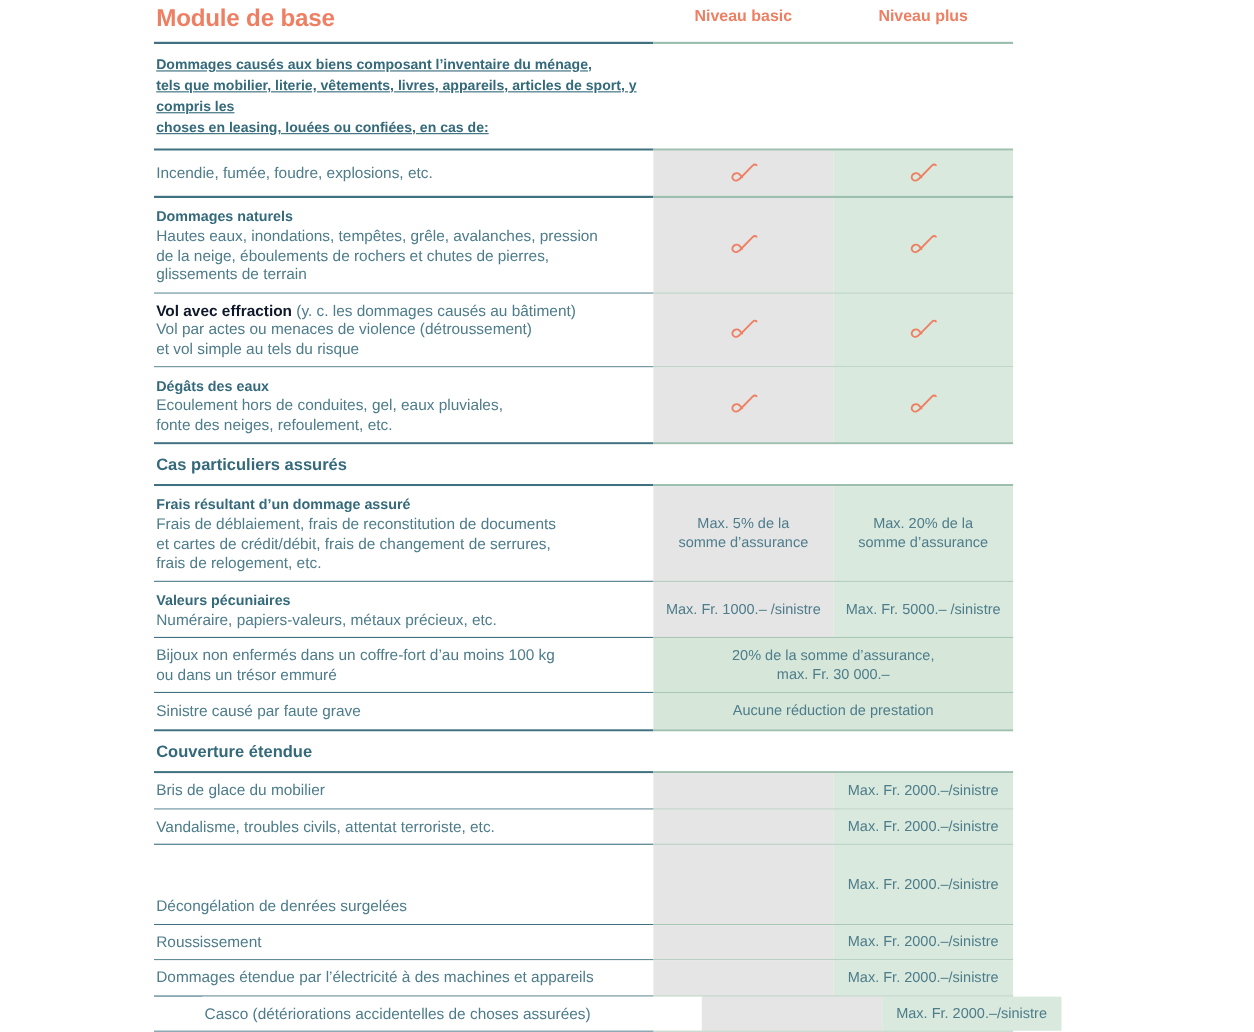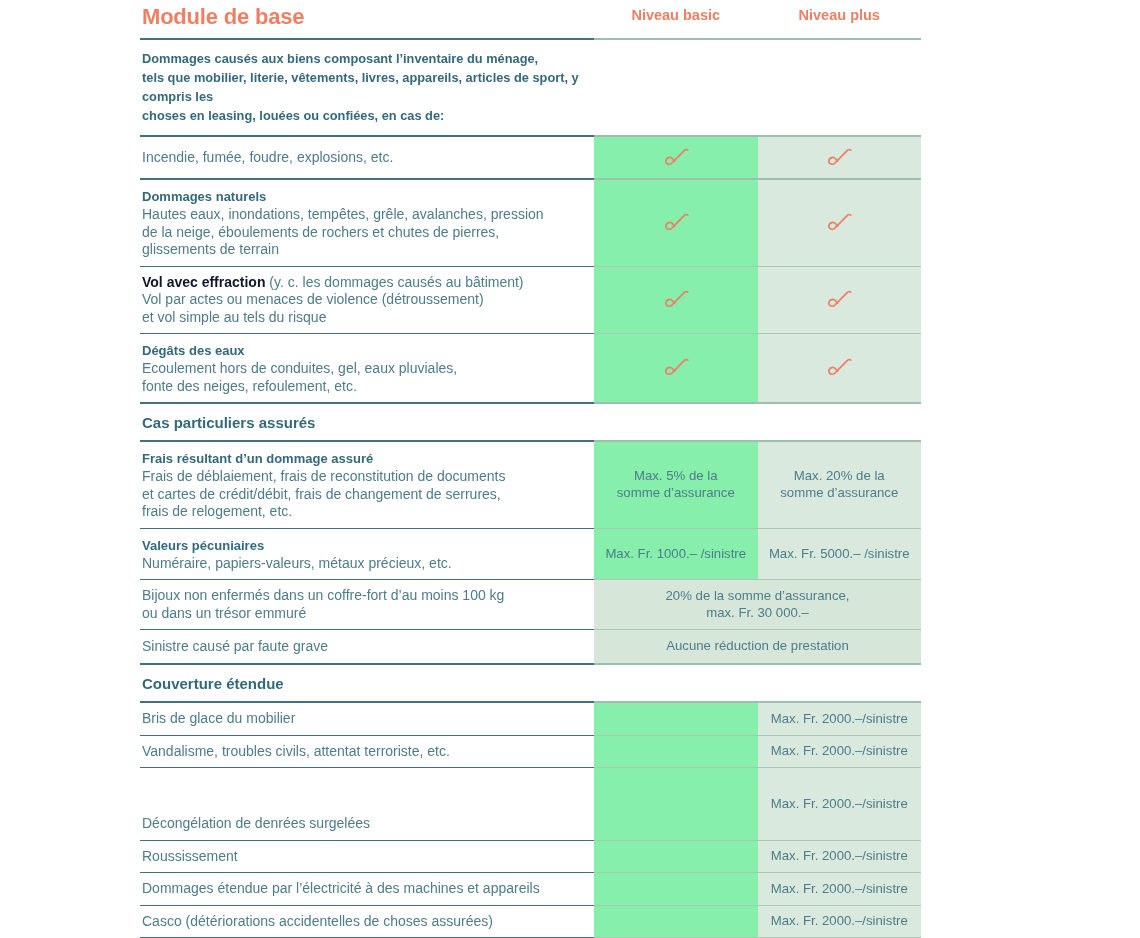--- a/index.html
+++ b/index.html
@@ -25,21 +25,21 @@
   }
   .c-basic,.c-plus{
     flex:0 0 163.5px;width:163.5px;
     box-sizing:border-box;
     display:flex;flex-direction:column;align-items:center;justify-content:center;
     text-align:center;
     font-size:13.2px;line-height:16.5px;
     color:#4d7c8a;
     padding:6px 4px;
   }
-  .c-basic{background:#86efac;}
+  .c-basic{background:#e5e5e5;}
   .c-plus{background:#d9e9dd;}
   .c-basic.empty,.c-plus.empty{color:transparent;}
   .c-span{
     flex:0 0 327px;width:327px;
     box-sizing:border-box;
     display:flex;flex-direction:column;align-items:center;justify-content:center;
     text-align:center;background:#d6e7da;
     font-size:13.2px;line-height:16.5px;color:#4d7c8a;padding:6px 4px;
   }
   .c-blank{flex:0 0 163.5px;width:163.5px;background:#ffffff;}
@@ -66,21 +66,21 @@
   
   .hdr{display:flex;width:781px;}
   .hdr .h-label{flex:0 0 454px;}
   .hdr .h-col{
     flex:0 0 163.5px;text-align:center;
     font-weight:bold;font-size:14.5px;color:#ef7f63;
     padding-top:7px;
   }
   .intro{
     padding:9px 2px 10px 2px;
-    font-weight:bold;font-size:12.8px;line-height:19px;color:#33697a;
+    font-weight:bold;font-size:12.8px;line-height:19px;color:#33697a;text-decoration:underline;
   }
 
   
   .chk{display:inline-block;width:26px;height:22px;}
   .chk svg{display:block;}
 
   .gap{height:22px;width:781px;}
   .rowtext{white-space:pre-line;}
 </style>
 </head>
@@ -358,21 +358,21 @@
       </div>
       <div class="c-basic empty"></div>
       <div class="c-plus rowtext">Max. Fr. 2000.–/sinistre</div>
     </div>
     <div class="sep thin">
         <div class="s-left"></div>
         <div class="s-right"></div>
       </div>
 
     <div class="row">
-      <div class="c-label" style="min-height:31px;">
+      <div class="c-label" style="min-height:31px;margin-left:44px;">
         <div class="t-norm rowtext">Casco (détériorations accidentelles de choses assurées)</div>
       </div>
       <div class="c-basic empty"></div>
       <div class="c-plus rowtext">Max. Fr. 2000.–/sinistre</div>
     </div>
     <div class="sep thin">
         <div class="s-left"></div>
         <div class="s-right"></div>
       </div>
 

